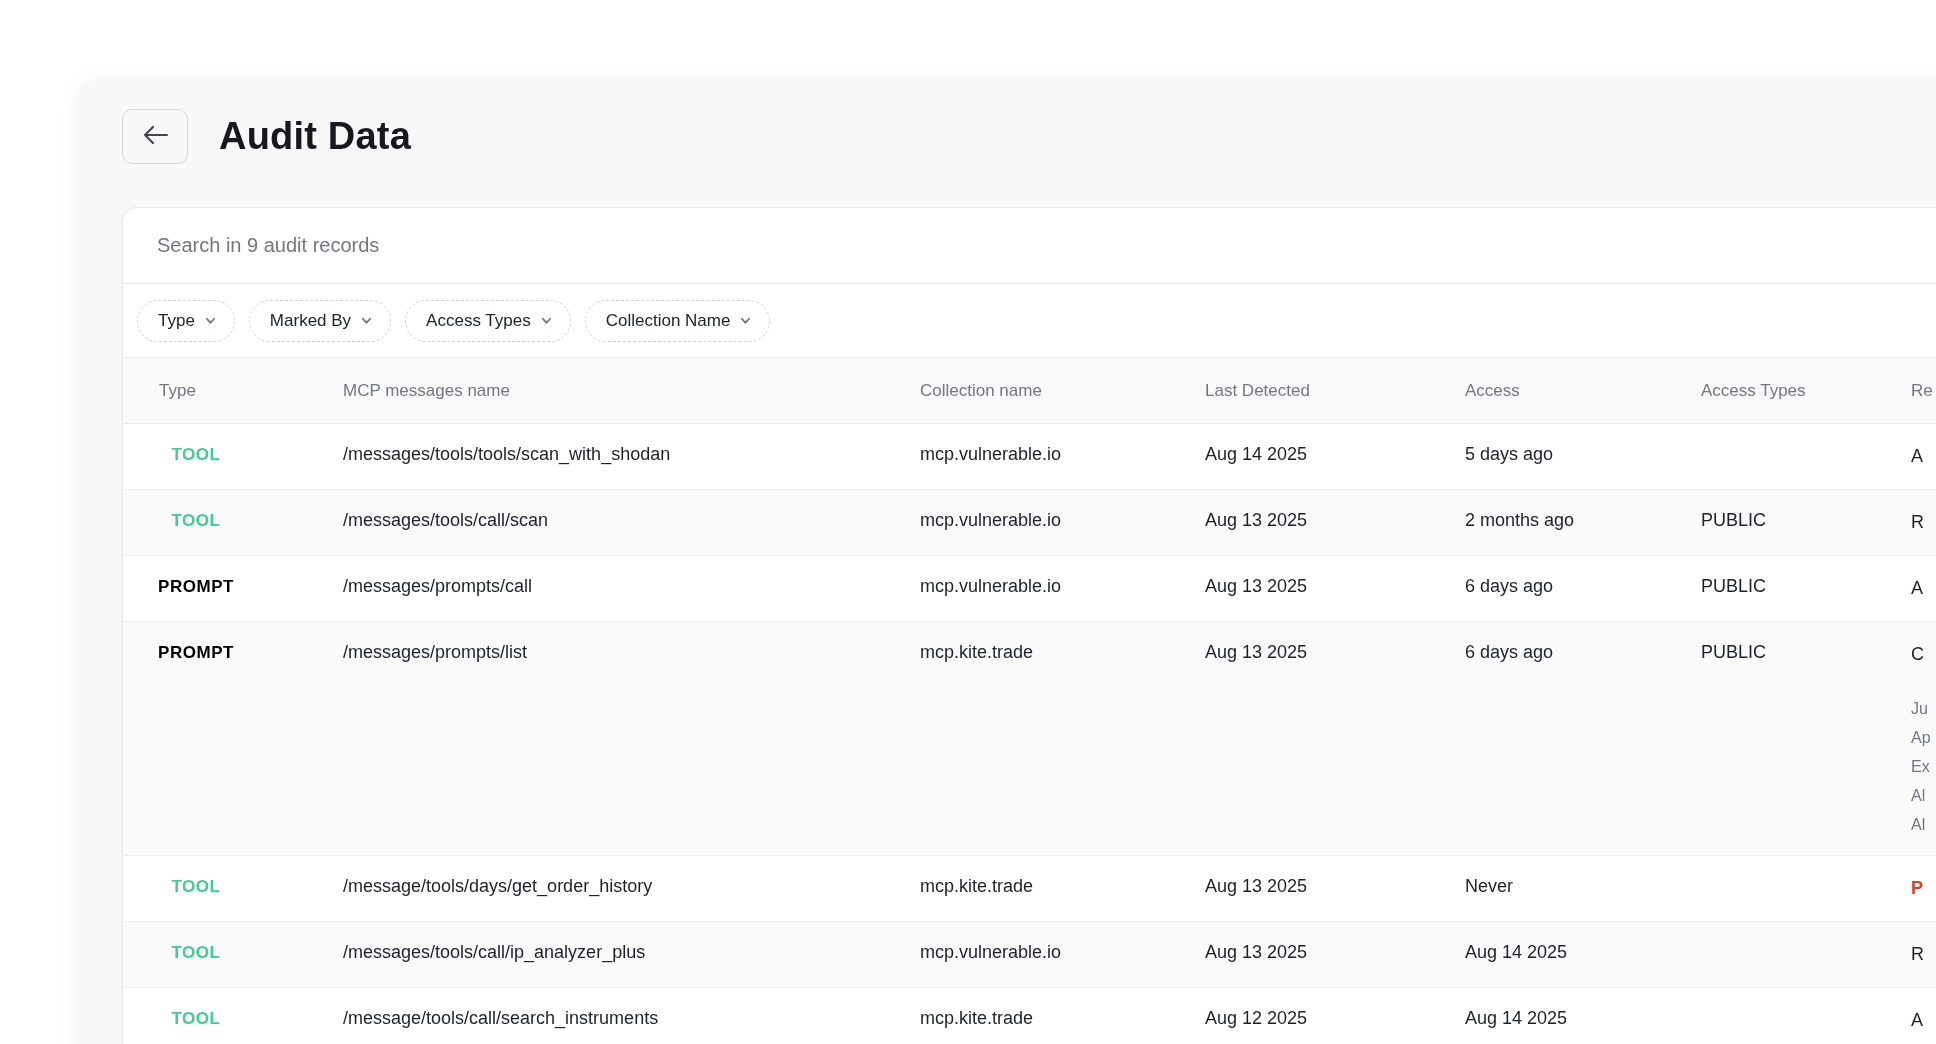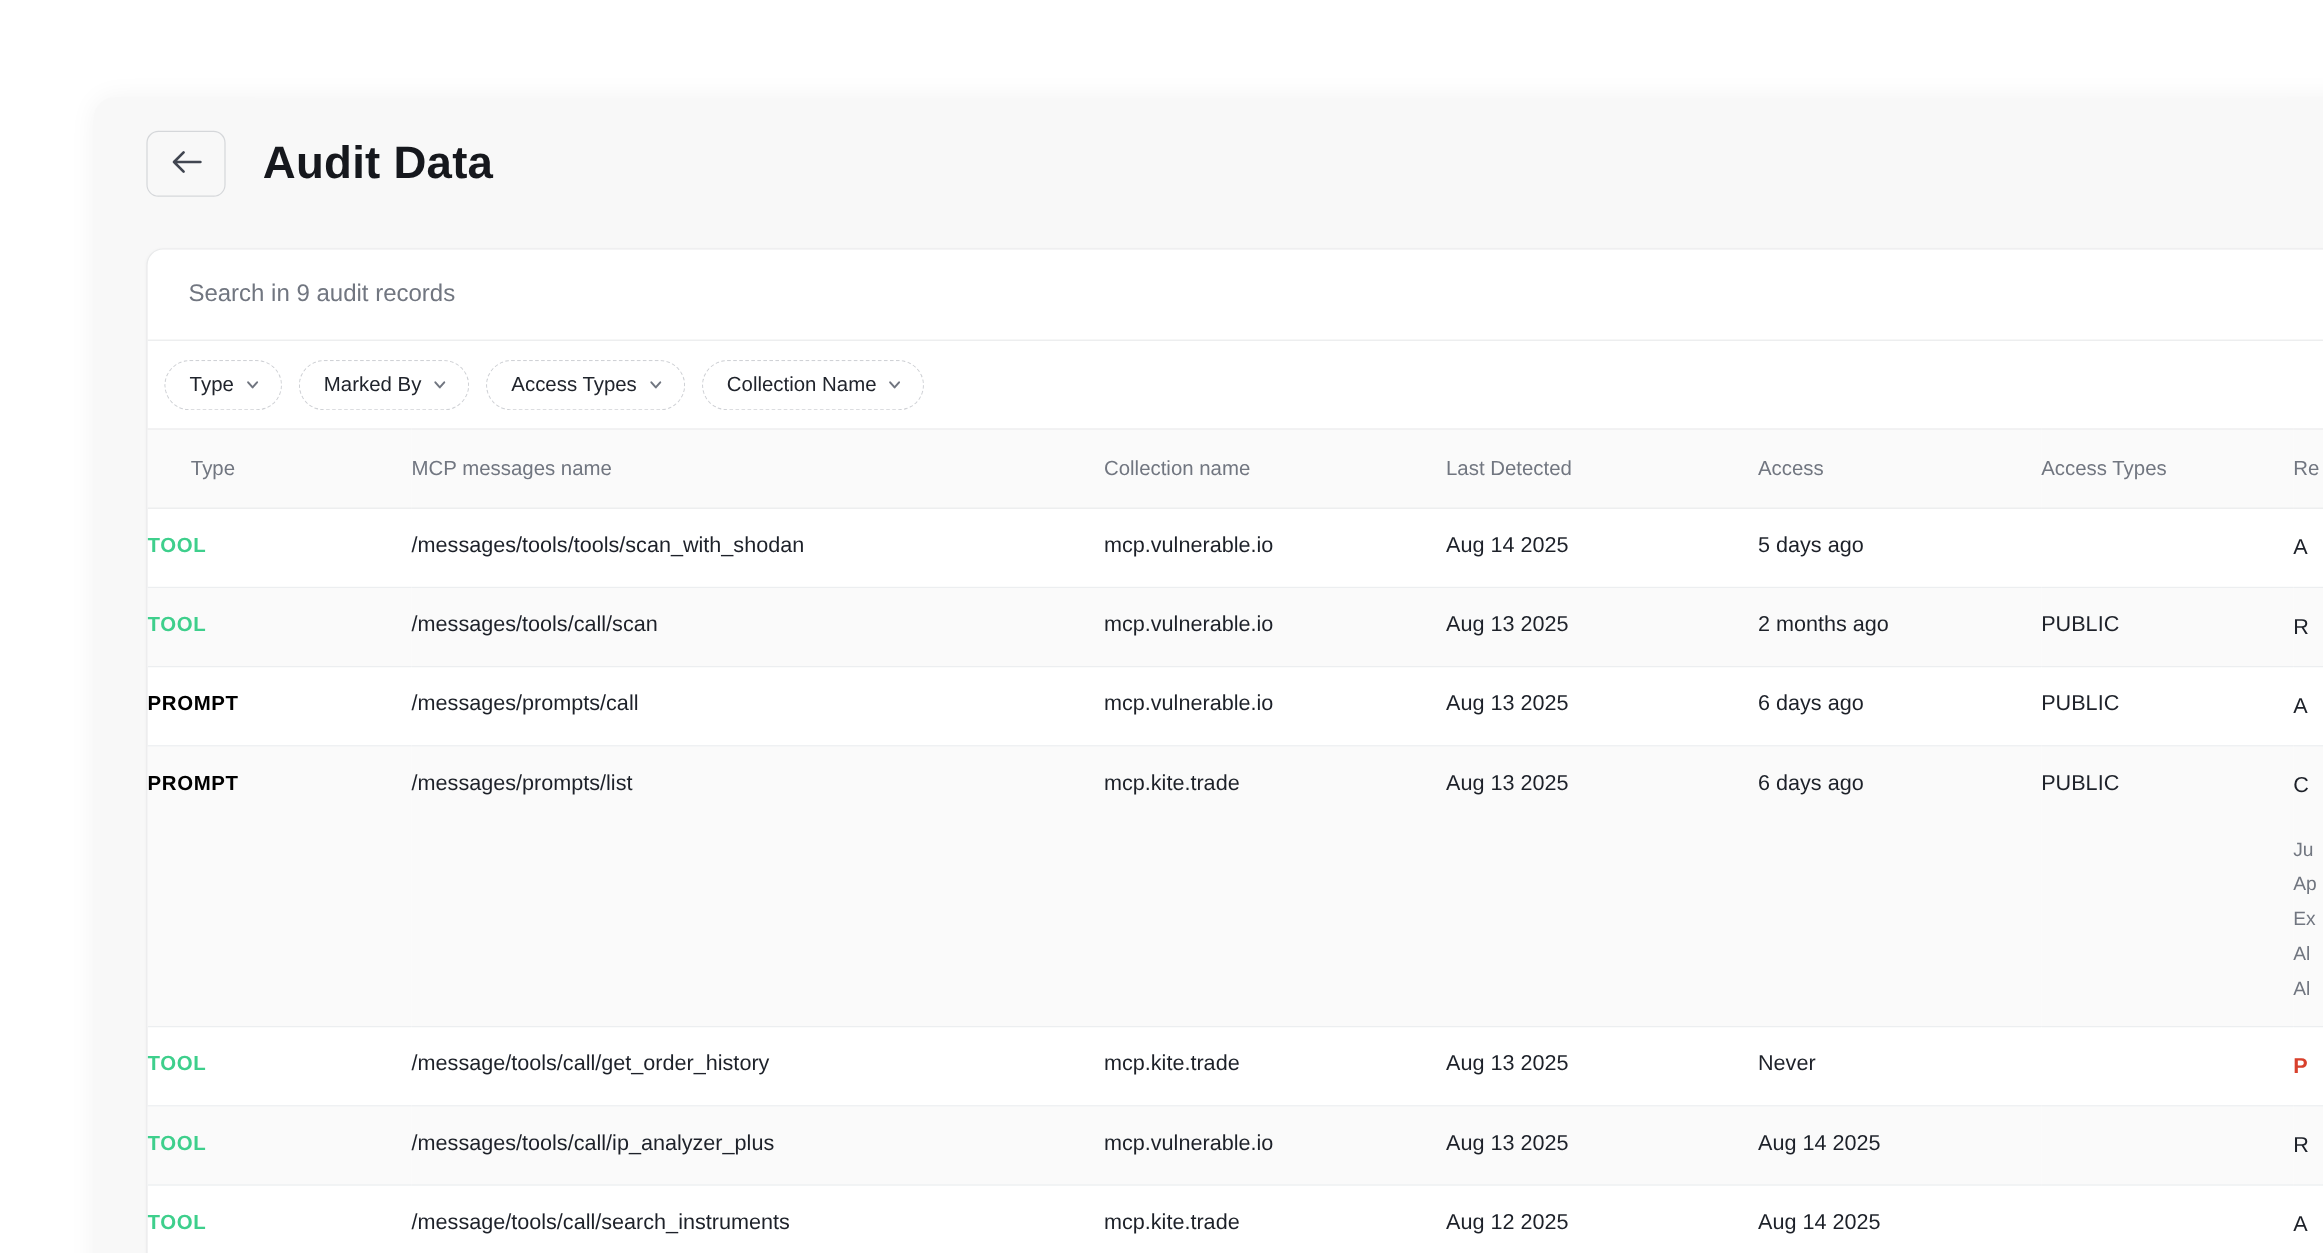--- a/index.html
+++ b/index.html
@@ -31,21 +31,21 @@
 
   table{ width:1856px; border-collapse:collapse; table-layout:fixed; }
   thead th{ height:66px; background:#fafafa; border-top:1px solid #e9eaeb; border-bottom:1px solid #e9eaeb;
     font-size:17px; font-weight:400; color:#717680; text-align:left; vertical-align:middle; white-space:nowrap; }
   th.col-type{ padding-left:36px; }
   tbody td{ vertical-align:top; padding-top:20px; font-size:18px; color:#1d2129; white-space:nowrap; overflow:visible; }
   tbody tr{ border-bottom:1px solid #eceef0; }
   tbody tr.row-normal{ height:66px; }
   tbody tr.row-tall{ height:234px; }
   tbody tr.alt{ background:#fafafa; }
-  td.col-type{ text-align:left; padding-right:74px; }
+  td.col-type{ text-align:center; padding-right:74px; }
   .badge{ font-size:17px; font-weight:600; letter-spacing:.03em; }
   .badge.tool{ color:#3ecf8c; }
   .badge.prompt{ color:#000000; }
   .re-val{ line-height:24px; }
   .re-val.alert{ color:#d8402c; font-weight:700; }
   .re-sub{ margin-top:28px; font-size:16px; color:#717680; line-height:29px; }
 </style>
 </head>
 <body>
 
@@ -171,21 +171,21 @@
               <div>Ju</div>
               <div>Ap</div>
               <div>Ex</div>
               <div>Al</div>
               <div>Al</div>
             </div>
           </td>
         </tr>
         <tr class="row-normal">
           <td class="col-type"><span class="badge tool">TOOL</span></td>
-          <td>/message/tools/call/get_order_history</td>
+          <td>/message/tools/days/get_order_history</td>
           <td>mcp.kite.trade</td>
           <td>Aug 13 2025</td>
           <td>Never</td>
           <td></td>
           <td>
               <div class="re-val alert">P</div>
             </td>
         </tr>
         <tr class="row-normal alt">
           <td class="col-type"><span class="badge tool">TOOL</span></td>

